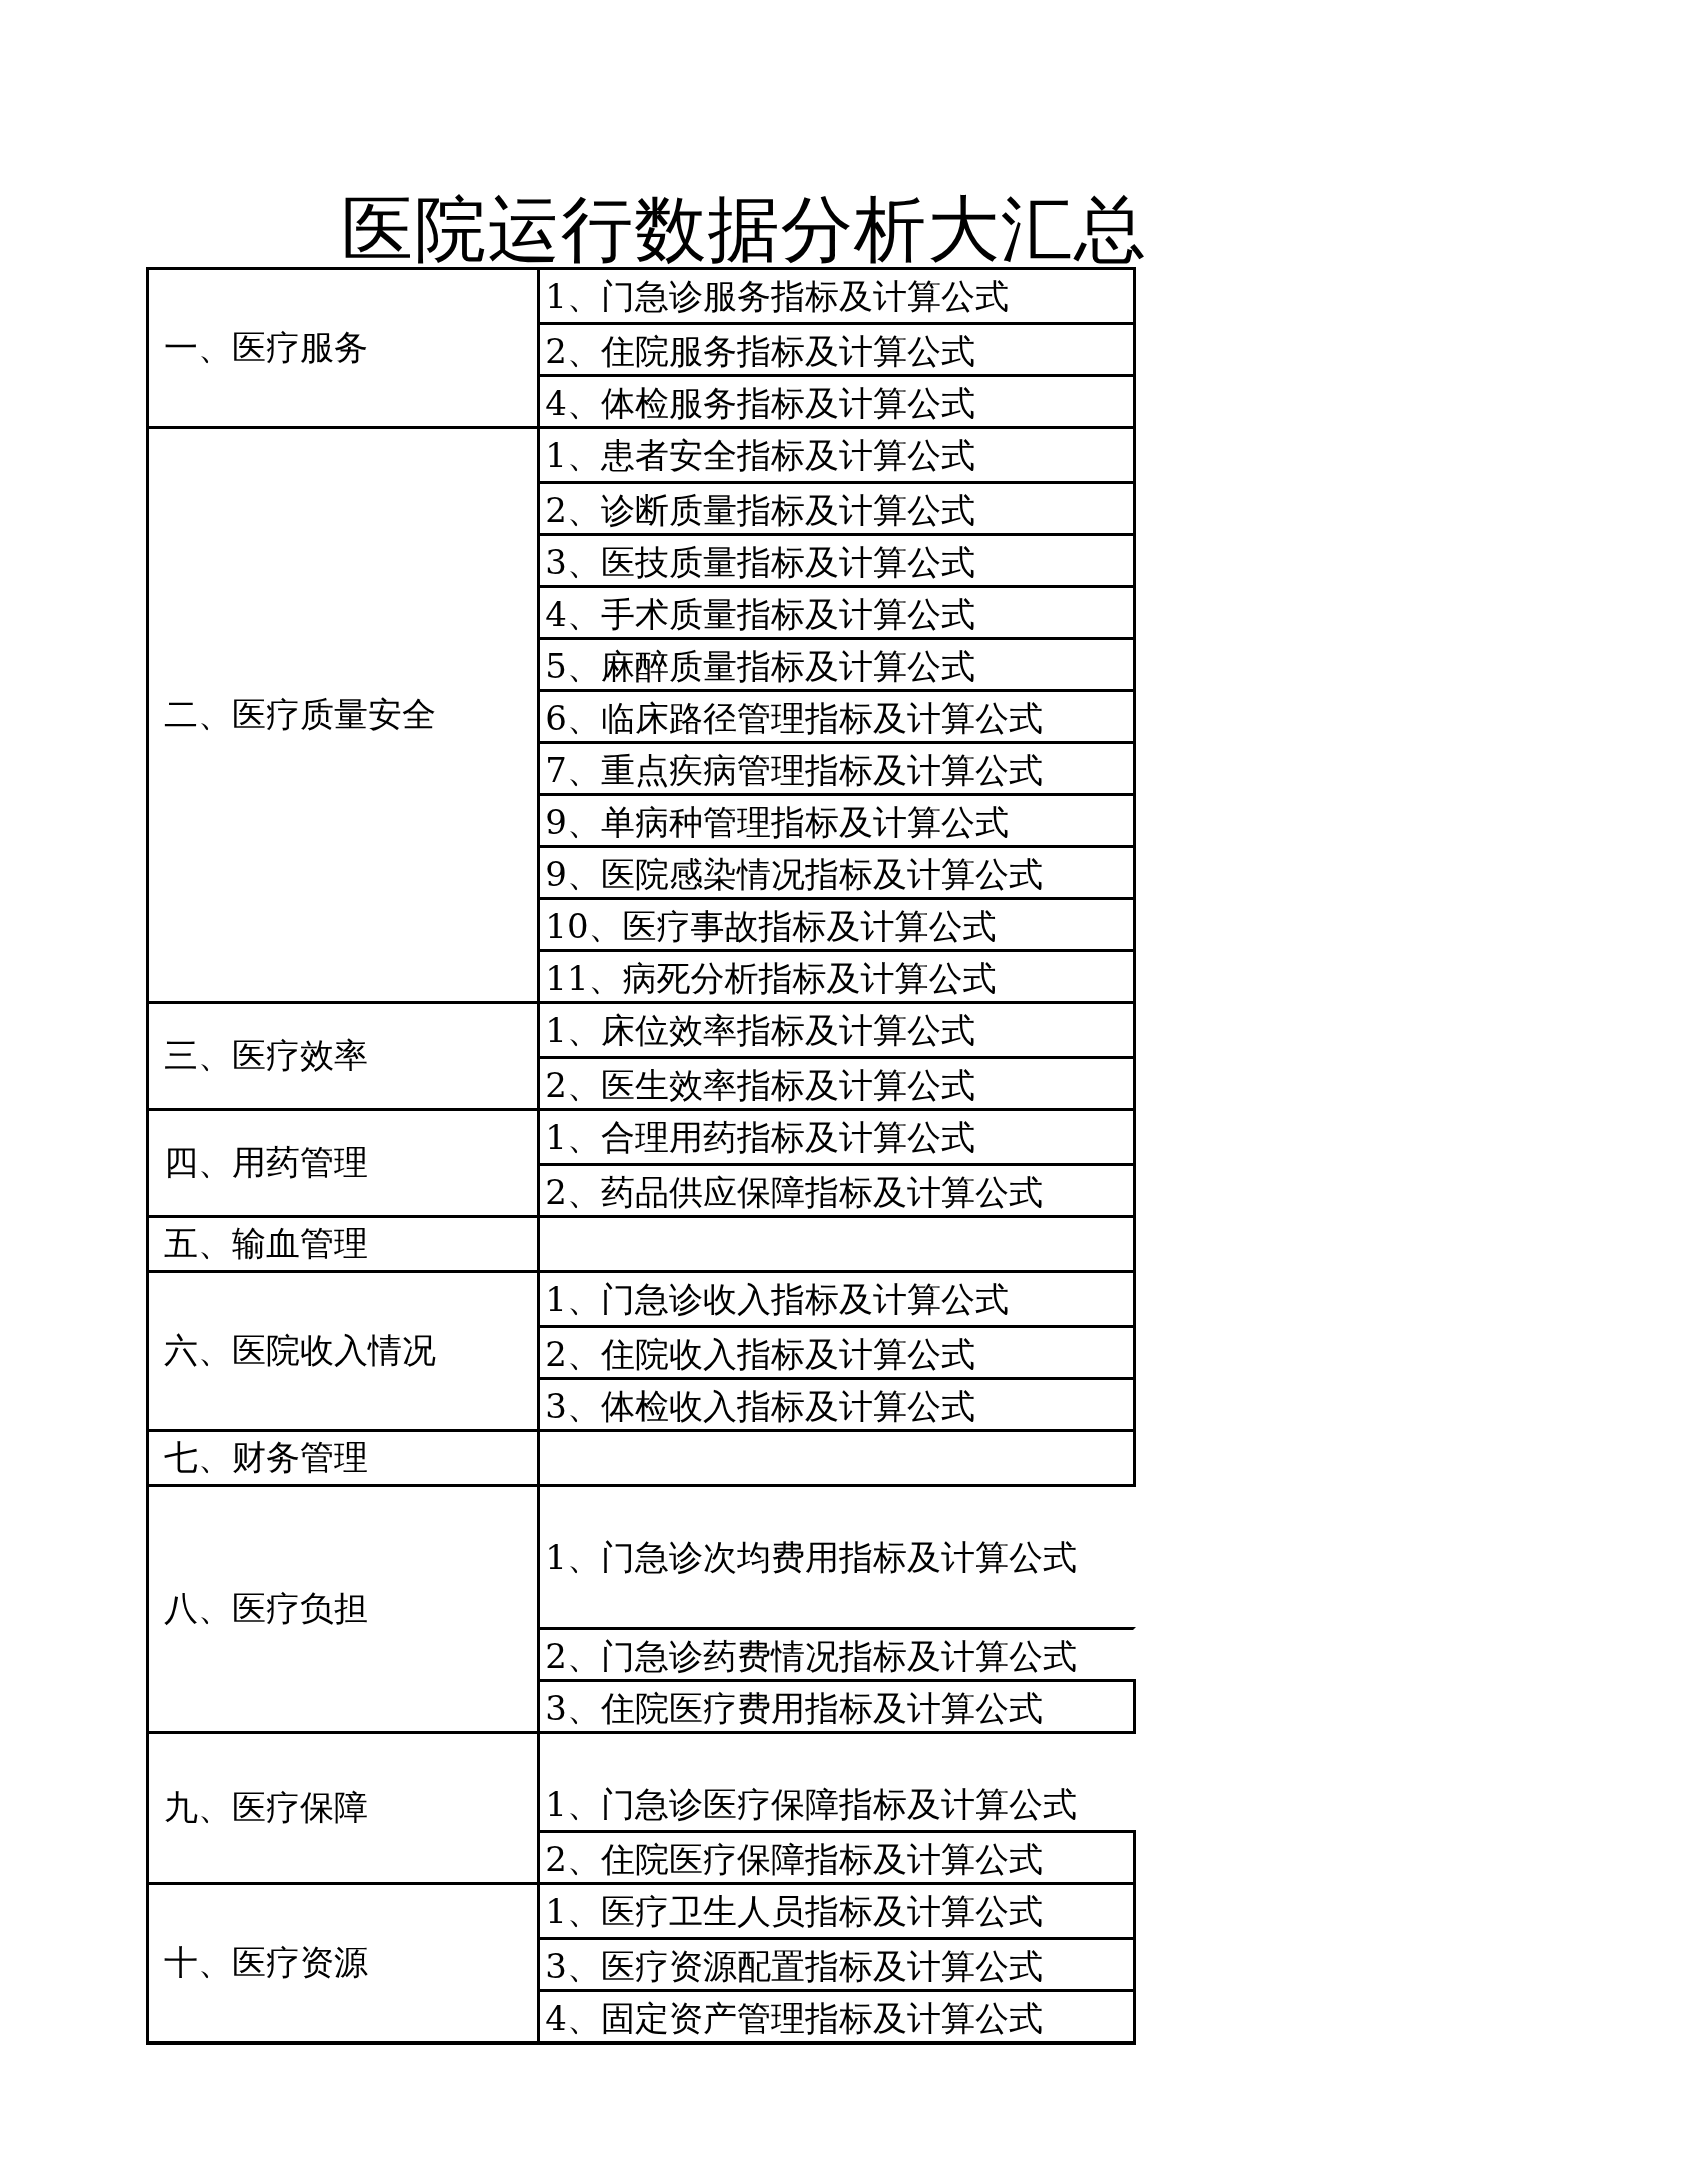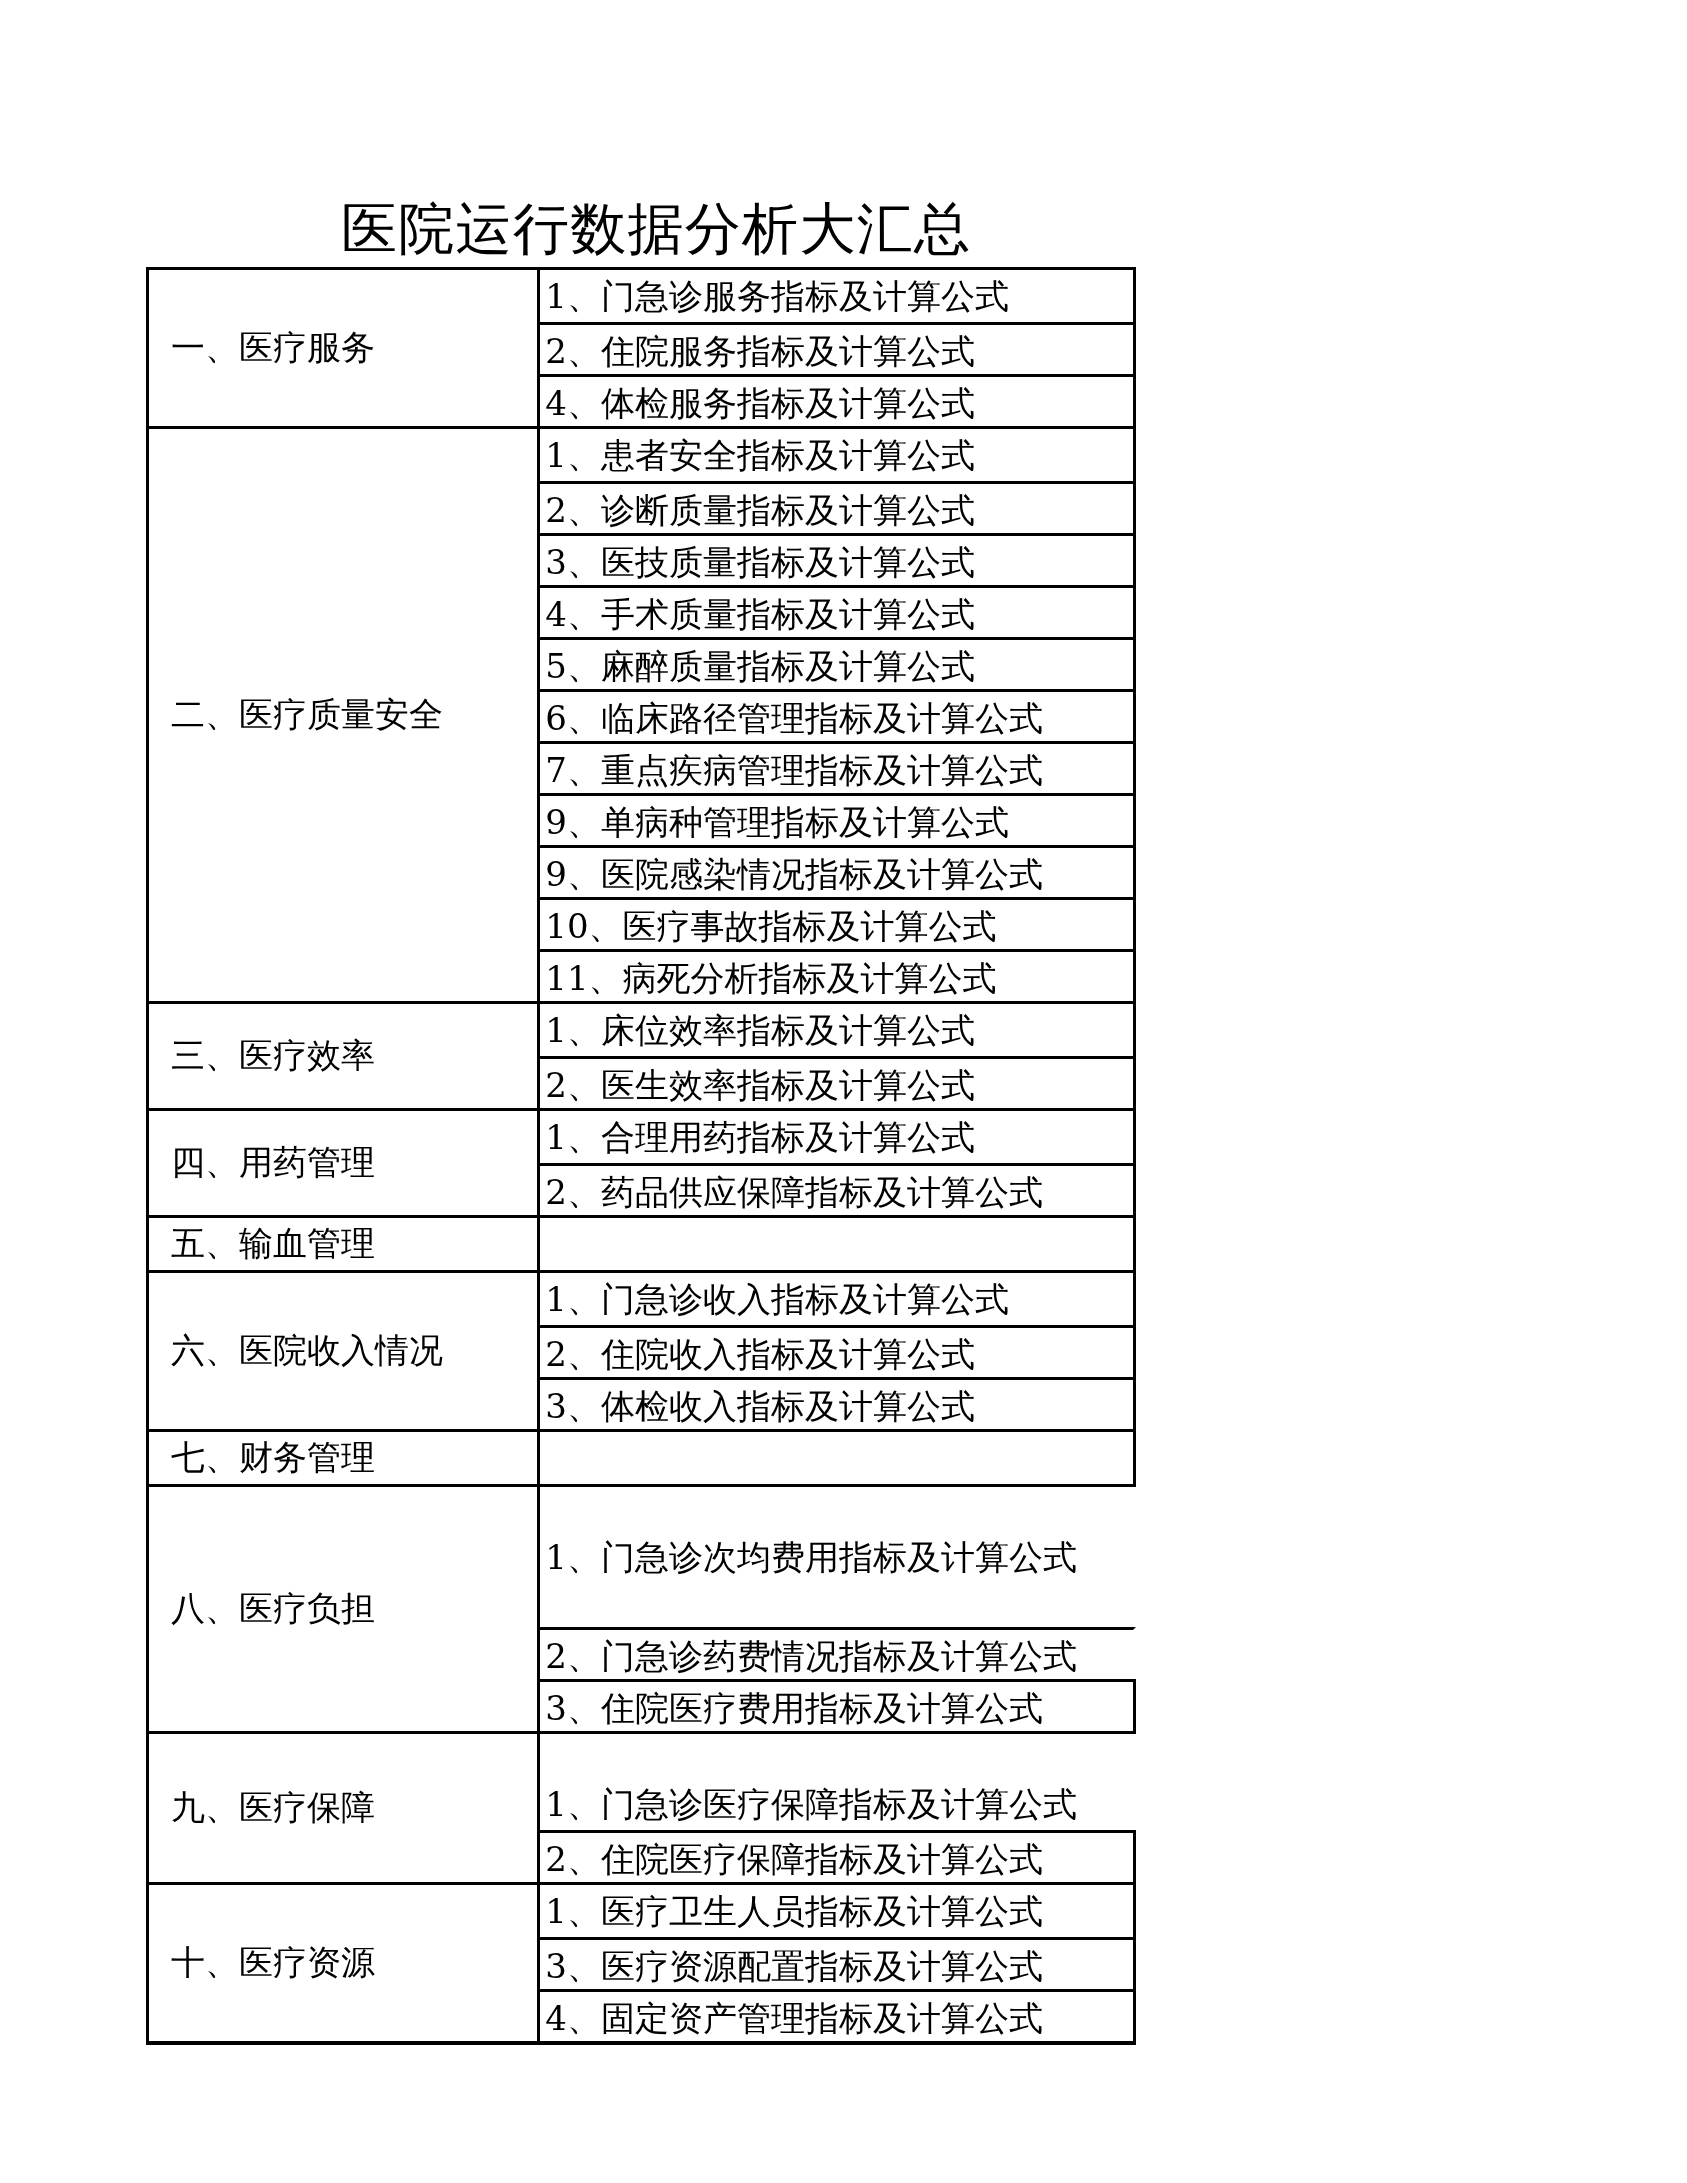--- a/index.html
+++ b/index.html
@@ -1,24 +1,24 @@
 <!DOCTYPE html>
 <html style="font-size:10.6px"><head>
 <meta charset="utf-8">
 <style>
   html, body { margin: 0; padding: 0; background: #ffffff; }
   body { width: 1688px; height: 2183px; position: relative; overflow: hidden;
          font-family: "DejaVu Serif", "Liberation Serif", serif; color: #000; }
-  .title { position: absolute; left: 341px; top: 196px; font-size: 56px; line-height: 66px;
+  .title { position: absolute; left: 341px; top: 196px; font-size: 72px; line-height: 66px;
            letter-spacing: 1.3px; white-space: nowrap; }
   .table { position: absolute; left: 146px; top: 267px; width: 990px; }
   .group { position: relative; display: flex; border-top: 3.3px solid #000; border-left: 3.3px solid #000; }
   .group:last-child { border-bottom: 4px solid #000; }
   .cat { width: 391px; border-right: 3.3px solid #000; display: flex; align-items: center;
-         font-size: 34px; padding-left: 22px; box-sizing: border-box; white-space: nowrap; }
+         font-size: 34px; padding-left: 15px; box-sizing: border-box; white-space: nowrap; }
   .subs { flex: 1; display: flex; flex-direction: column; }
   .sub { height: 52px; box-sizing: border-box; border-top: 3.3px solid #000; border-right: 3.3px solid #000;
          font-size: 34px; line-height: 53px; padding-left: 5.3px; white-space: nowrap; overflow: visible; }
   .sub:first-child { border-top: none; }
   .sub.nob { border-right-color: transparent; margin-top: 44px; }
   .sub.empty { }
 </style>
 </head>
 <body>
 

